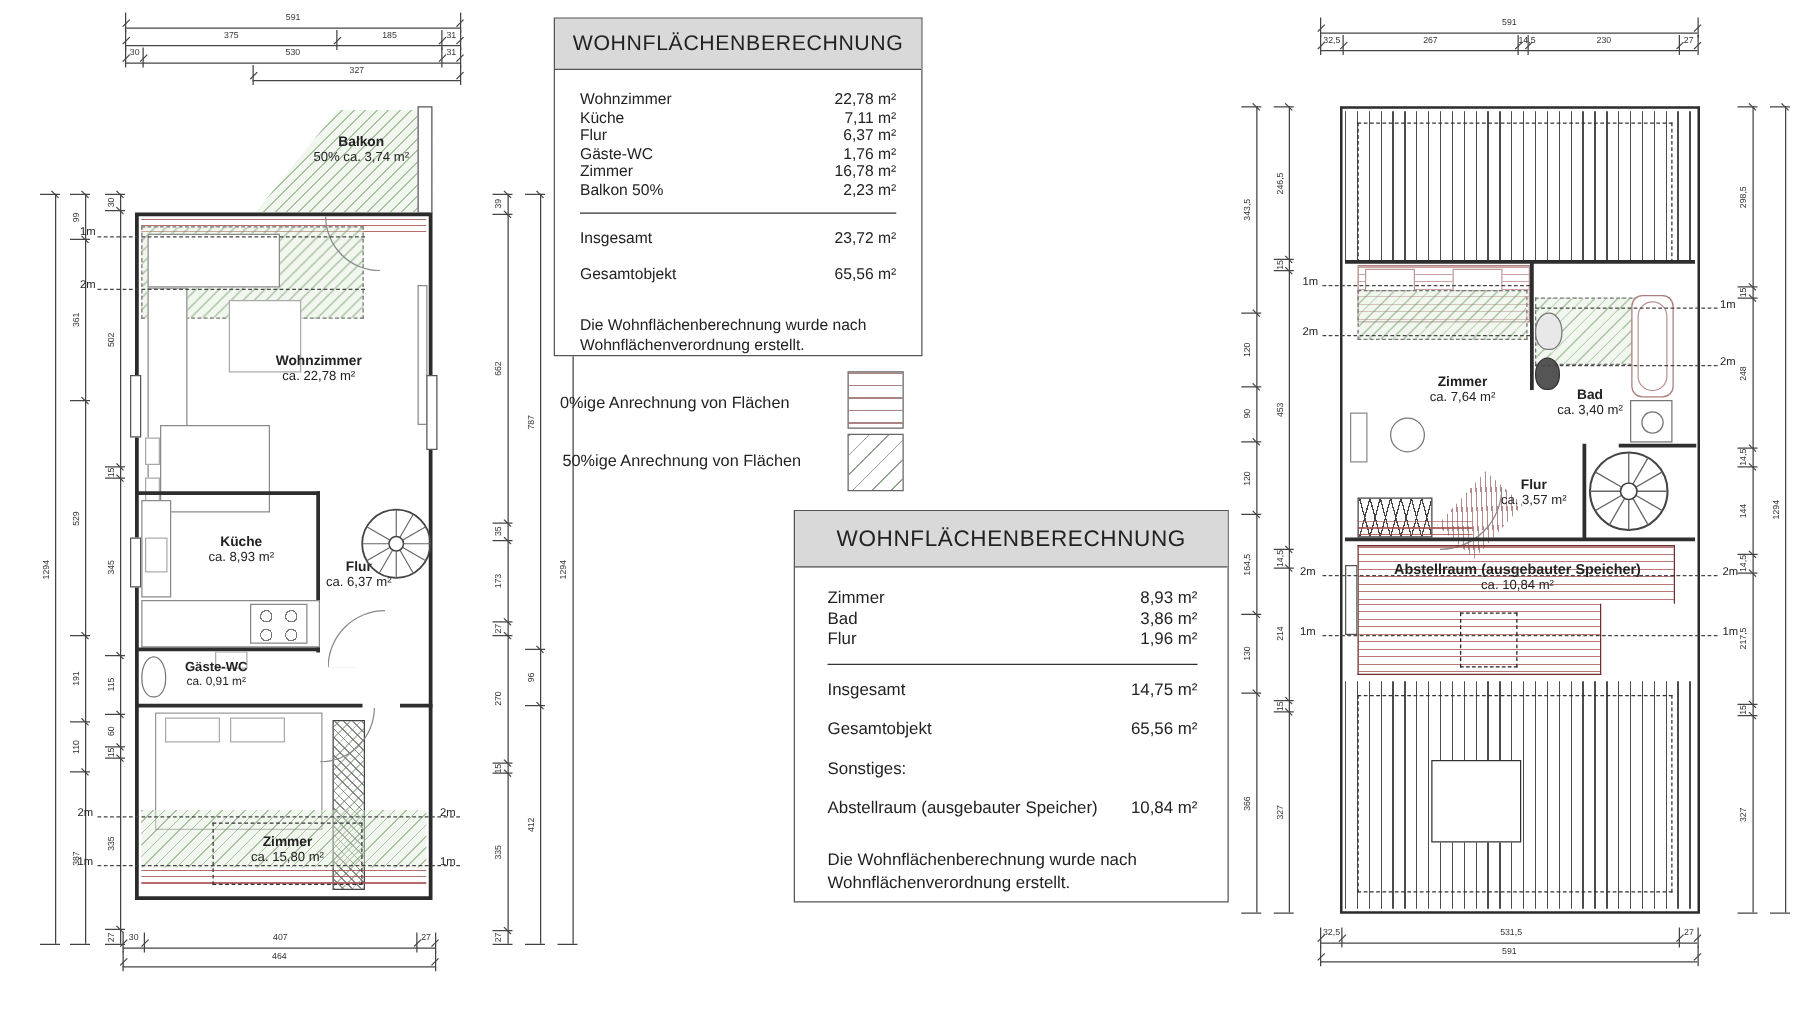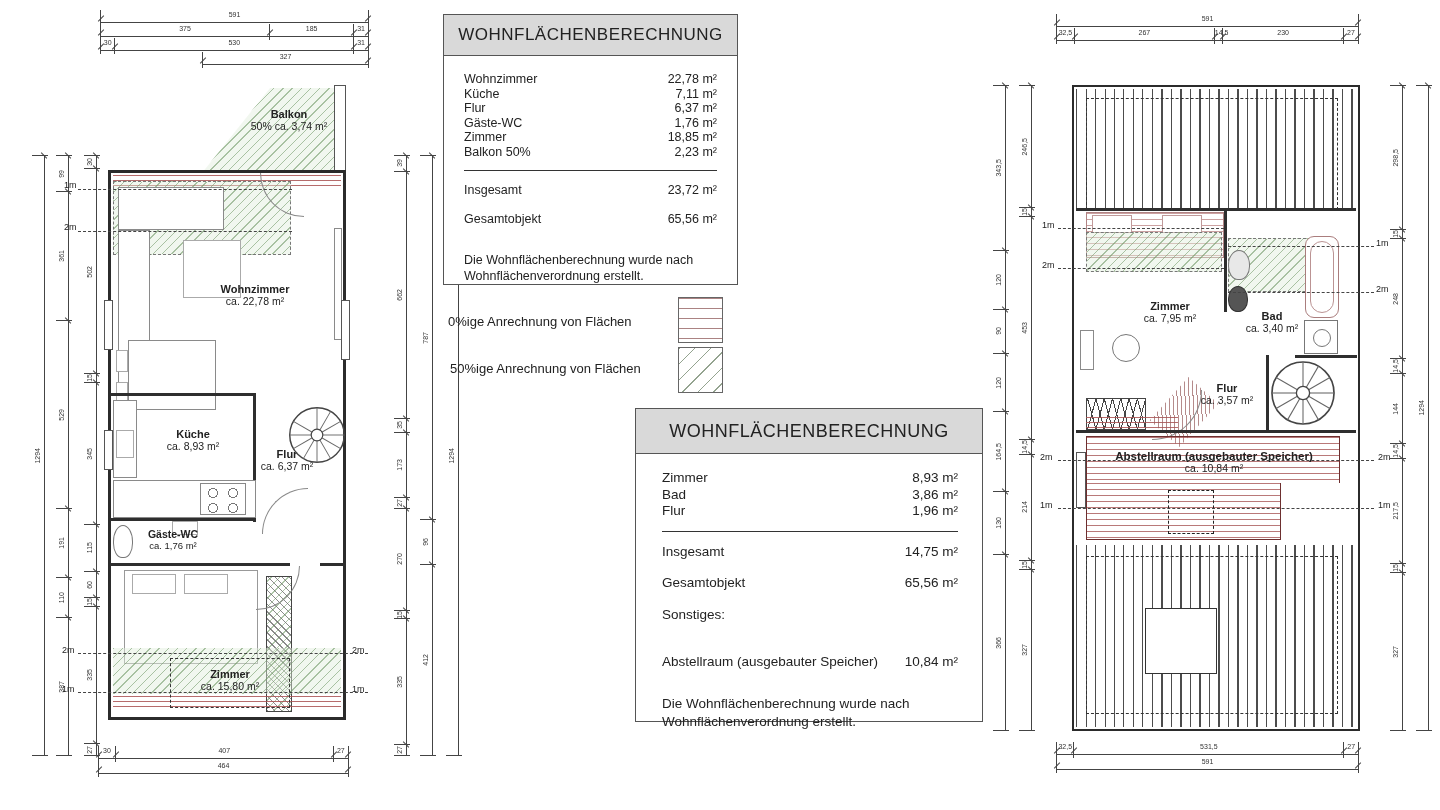--- a/index.html
+++ b/index.html
@@ -289,21 +289,21 @@
   </svg>
   <div class="arc" style="left:262px;top:488px;width:46px;height:46px;transform:scaleY(-1)"></div>
 
   <div class="w" style="left:110px;top:518px;width:146px;height:3px"></div>
   <div class="w" style="left:110px;top:563px;width:180px;height:3px"></div>
   <div class="w" style="left:320px;top:563px;width:26px;height:3px"></div>
   <div class="toilet" style="left:113px;top:525px;width:20px;height:33px"></div>
   <div class="furn" style="left:172px;top:521px;width:26px;height:14px;border-color:#aaa"></div>
   <div class="room-label" style="left:128px;top:528px;width:90px">
     <span class="rname" style="font-size:10.5px">Gäste-WC</span>
-    <span class="rarea" style="font-size:9.5px">ca. 1,76 m²</span>
+    <span class="rarea" style="font-size:9.5px">ca. 0,91 m²</span>
   </div>
 
   <div class="furn" style="left:124px;top:570px;width:134px;height:94px;border-color:#999"></div>
   <div class="furn" style="left:132px;top:574px;width:44px;height:20px;border-color:#aaa"></div>
   <div class="furn" style="left:184px;top:574px;width:44px;height:20px;border-color:#aaa"></div>
   <div class="crosshatch abs" style="left:266px;top:576px;width:24px;height:134px"></div>
   <div class="abs hatch-green" style="left:113px;top:648px;width:228px;height:46px"></div>
   <div class="abs hatch-red" style="left:113px;top:696px;width:228px;height:13px"></div>
   <div class="dashbox" style="left:170px;top:658px;width:120px;height:50px"></div>
   <div class="room-label" style="left:175px;top:668px;width:110px">
@@ -340,21 +340,21 @@
       <div class="trow">
           <span>Flur</span>
           <span>6,37 m²</span>
         </div>
       <div class="trow">
           <span>Gäste-WC</span>
           <span>1,76 m²</span>
         </div>
       <div class="trow">
           <span>Zimmer</span>
-          <span>18,85 m²</span>
+          <span>16,78 m²</span>
         </div>
       <div class="trow">
           <span>Balkon 50%</span>
           <span>2,23 m²</span>
         </div>
       <div class="tsep"></div>
       <div class="trow" style="margin-bottom:14px">
           <span>Insgesamt</span>
           <span>23,72 m²</span>
         </div>
@@ -388,21 +388,21 @@
         </div>
       <div class="tsep"></div>
       <div class="trow" style="margin-bottom:15px">
           <span>Insgesamt</span>
           <span>14,75 m²</span>
         </div>
       <div class="trow" style="margin-bottom:15px">
           <span>Gesamtobjekt</span>
           <span>65,56 m²</span>
         </div>
-      <div class="trow" style="margin-bottom:31px">
+      <div class="trow" style="margin-bottom:15px">
           <span>Sonstiges:</span>
         </div>
       <div class="trow">
           <span>Abstellraum (ausgebauter Speicher)</span>
           <span>10,84 m²</span>
         </div>
       <div class="tnote" style="margin-top:24px">Die Wohnflächenberechnung wurde nach Wohnflächenverordnung erstellt.</div>
     </div>
   </div>
 
@@ -531,21 +531,21 @@
   <div class="abs" style="left:1076px;top:210px;width:280px;height:222px;background:#fff"></div>
   <div class="w" style="left:1076px;top:208px;width:280px;height:2.5px"></div>
 
   <div class="furn-red" style="left:1086px;top:212px;width:138px;height:46px"></div>
   <div class="furn" style="left:1092px;top:215px;width:40px;height:18px;border-color:#c09a9a"></div>
   <div class="furn" style="left:1162px;top:215px;width:40px;height:18px;border-color:#c09a9a"></div>
   <div class="abs hatch-green dashbox" style="left:1086px;top:232px;width:136px;height:40px;border-color:#777"></div>
   <div class="w" style="left:1224px;top:210px;width:3px;height:102px"></div>
   <div class="room-label" style="left:1120px;top:300px;width:100px">
     <span class="rname">Zimmer</span>
-    <span class="rarea">ca. 7,95 m²</span>
+    <span class="rarea">ca. 7,64 m²</span>
   </div>
   <div class="furn" style="left:1080px;top:330px;width:14px;height:40px"></div>
   <div class="chaircirc" style="left:1112px;top:334px;width:28px;height:28px"></div>
   <div class="zigzag abs" style="left:1086px;top:398px;width:58px;height:30px"></div>
   <div class="abs hatch-red" style="left:1086px;top:417px;width:92px;height:13px"></div>
   <div class="abs diagstrip" style="left:1155px;top:392px;width:58px;height:40px;transform:rotate(-48deg)"></div>
   <div class="arc" style="left:1152px;top:390px;width:50px;height:50px;transform:scaleX(-1)"></div>
 
   <div class="abs hatch-green dashbox" style="left:1228px;top:238px;width:108px;height:54px;border-color:#777"></div>
   <div class="tub" style="left:1305px;top:236px;width:34px;height:82px"></div>

